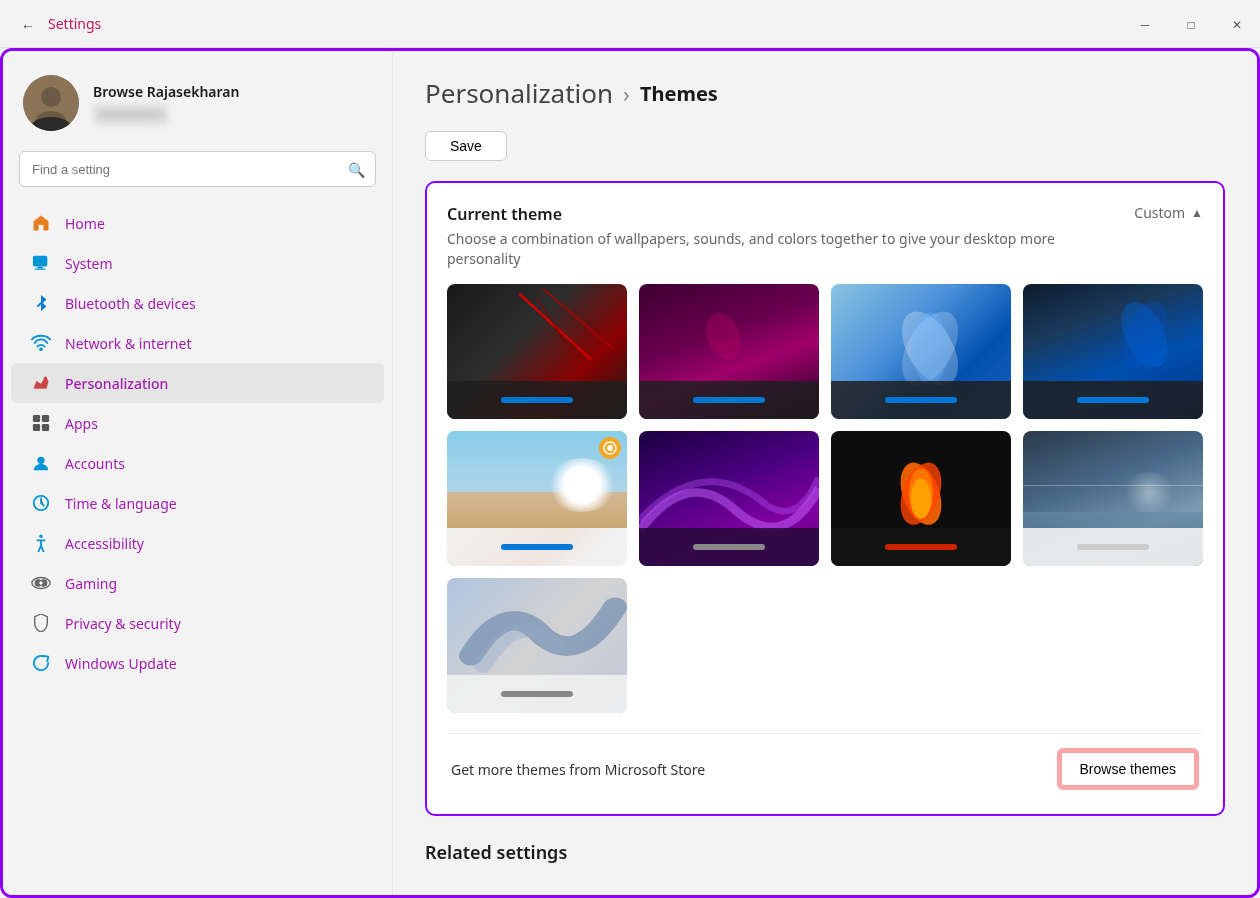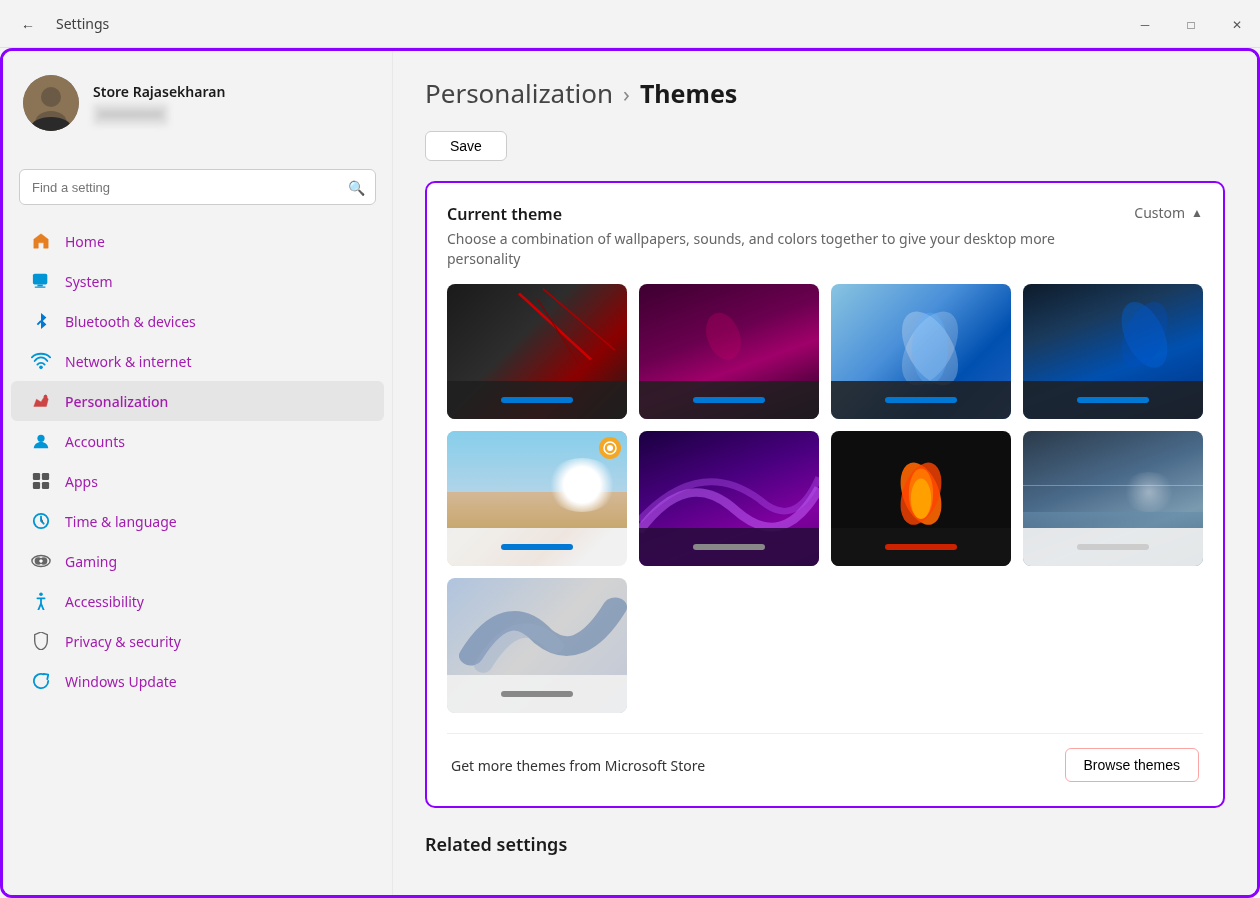--- a/index.html
+++ b/index.html
@@ -24,24 +24,24 @@
     }
     .titlebar-back {
       width: 32px; height: 32px;
       border-radius: 50%;
       display: flex; align-items: center; justify-content: center;
       cursor: pointer;
       font-size: 14px;
       color: #333;
     }
     .titlebar-title {
-      margin-left: 12px;
+      margin-left: 4px;
       font-size: 14px;
       font-weight: 400;
-      color: #404040;
+      color: #be185d;
     }
     .titlebar-controls {
       position: absolute;
       right: 0; top: 0;
       display: flex;
       height: 48px;
     }
     .titlebar-btn {
       width: 46px; height: 48px;
       display: flex; align-items: center; justify-content: center;
@@ -98,21 +98,21 @@
       color: #888;
       background: #ddd;
       border-radius: 3px;
       padding: 2px 6px;
       margin-top: 3px;
       display: inline-block;
       filter: blur(3px);
     }
 
     .search-box {
-      margin: 18px 16px 16px 16px;
+      margin: 0 16px 16px 16px;
       position: relative;
     }
     .search-input {
       width: 100%;
       height: 36px;
       border: 1px solid #ccc;
       border-radius: 6px;
       padding: 0 36px 0 12px;
       font-size: 13px;
       background: white;
@@ -163,21 +163,21 @@
       font-weight: 400;
       color: #444;
       cursor: pointer;
     }
     .breadcrumb-sep {
       font-size: 22px;
       color: #888;
       margin: 0 10px;
     }
     .breadcrumb-current {
-      font-size: 25px;
+      font-size: 20px;
       font-weight: 700;
       color: #1a1a1a;
     }
 
     .save-btn {
       display: inline-block;
       padding: 6px 24px;
       border: 1px solid #ccc;
       border-radius: 6px;
       background: white;
@@ -283,21 +283,21 @@
       justify-content: space-between;
       padding: 14px 4px 4px 4px;
       border-top: 1px solid #eee;
     }
     .theme-store-text {
       font-size: 14px;
       color: #333;
     }
     .browse-btn {
       padding: 8px 18px;
-      border: 1px solid #fca5a5;
+      border: 5px solid #fca5a5;
       border-radius: 6px;
       background: white;
       font-size: 14px;
       cursor: pointer;
     }
 
     
     .related-settings-title {
       font-size: 18px;
       font-weight: 600;
@@ -335,21 +335,21 @@
 
         <svg viewBox="0 0 56 56" xmlns="http://www.w3.org/2000/svg">
           <circle cx="28" cy="28" r="28" fill="#8b7355"></circle>
           <circle cx="28" cy="22" r="10" fill="#6b5a45"></circle>
           <ellipse cx="28" cy="48" rx="16" ry="12" fill="#6b5a45"></ellipse>
 
           <ellipse cx="28" cy="52" rx="20" ry="10" fill="#2a2a2a"></ellipse>
         </svg>
       </div>
       <div class="user-info">
-        <div class="user-name">Store Rajasekharan</div>
+        <div class="user-name">Browse Rajasekharan</div>
         <div class="user-email">••••••••••••••</div>
       </div>
     </div>
 
     <div class="search-box">
       <input class="search-input" type="text" placeholder="Find a setting" style="">
       <div class="search-icon-wrap">🔍</div>
     </div>
 
     <nav>
@@ -397,66 +397,66 @@
           <svg width="18" height="18" viewBox="0 0 20 20">
             <path d="M2 16l3-8 5 3 5-8 3 5-2 8z" fill="#cc4444" stroke="#cc4444" stroke-width="0.5"></path>
             <circle cx="15" cy="5" r="2" fill="#cc4444"></circle>
           </svg>
         </span>
         <span>Personalization</span>
       </div>
       <div class="nav-item">
         <span class="nav-icon">
           <svg width="18" height="18" viewBox="0 0 20 20">
-            <circle cx="10" cy="7" r="4" fill="#0095d5"></circle>
-            <path d="M2 18c0-4 3.6-7 8-7s8 3 8 7" fill="#0095d5"></path>
-          </svg>
-        </span>
-        <span>Accounts</span>
-      </div>
-      <div class="nav-item">
-        <span class="nav-icon">
-          <svg width="18" height="18" viewBox="0 0 20 20">
             <rect x="1" y="1" width="8" height="8" rx="1.5" fill="#555"></rect>
             <rect x="11" y="1" width="8" height="8" rx="1.5" fill="#555"></rect>
             <rect x="1" y="11" width="8" height="8" rx="1.5" fill="#555"></rect>
             <rect x="11" y="11" width="8" height="8" rx="1.5" fill="#555"></rect>
           </svg>
         </span>
         <span>Apps</span>
       </div>
       <div class="nav-item">
         <span class="nav-icon">
           <svg width="18" height="18" viewBox="0 0 20 20">
+            <circle cx="10" cy="7" r="4" fill="#0095d5"></circle>
+            <path d="M2 18c0-4 3.6-7 8-7s8 3 8 7" fill="#0095d5"></path>
+          </svg>
+        </span>
+        <span>Accounts</span>
+      </div>
+      <div class="nav-item">
+        <span class="nav-icon">
+          <svg width="18" height="18" viewBox="0 0 20 20">
             <circle cx="10" cy="10" r="8" stroke="#0095d5" stroke-width="2" fill="none"></circle>
             <path d="M10 5v5l3 3" stroke="#0095d5" stroke-width="2" stroke-linecap="round"></path>
           </svg>
         </span>
         <span>Time &amp; language</span>
+      </div>
+      <div class="nav-item">
+        <span class="nav-icon">
+          <svg width="16" height="18" viewBox="0 0 16 20">
+            <circle cx="8" cy="2.5" r="2" fill="#0095d5"></circle>
+            <path d="M4 7h8M8 7v6M5 20l3-7 3 7" stroke="#0095d5" stroke-width="2" fill="none" stroke-linecap="round" stroke-linejoin="round"></path>
+          </svg>
+        </span>
+        <span>Accessibility</span>
       </div>
       <div class="nav-item">
         <span class="nav-icon">
           <svg width="20" height="14" viewBox="0 0 22 14">
             <ellipse cx="11" cy="7" rx="10" ry="6" fill="none" stroke="#666" stroke-width="1.5"></ellipse>
             <circle cx="8" cy="7" r="4" fill="#666"></circle>
             <circle cx="14" cy="7" r="4" fill="#666"></circle>
             <rect x="10" y="5" width="2" height="4" rx="1" fill="white"></rect>
             <rect x="9" y="6" width="4" height="2" rx="1" fill="white"></rect>
           </svg>
         </span>
         <span>Gaming</span>
-      </div>
-      <div class="nav-item">
-        <span class="nav-icon">
-          <svg width="16" height="18" viewBox="0 0 16 20">
-            <circle cx="8" cy="2.5" r="2" fill="#0095d5"></circle>
-            <path d="M4 7h8M8 7v6M5 20l3-7 3 7" stroke="#0095d5" stroke-width="2" fill="none" stroke-linecap="round" stroke-linejoin="round"></path>
-          </svg>
-        </span>
-        <span>Accessibility</span>
       </div>
       <div class="nav-item">
         <span class="nav-icon">
           <svg width="16" height="18" viewBox="0 0 16 20">
             <path d="M8 0L1 3v7c0 5 3.1 9 7 10 3.9-1 7-5 7-10V3L8 0z" fill="none" stroke="#666" stroke-width="1.5"></path>
           </svg>
         </span>
         <span>Privacy &amp; security</span>
       </div>
       <div class="nav-item">

